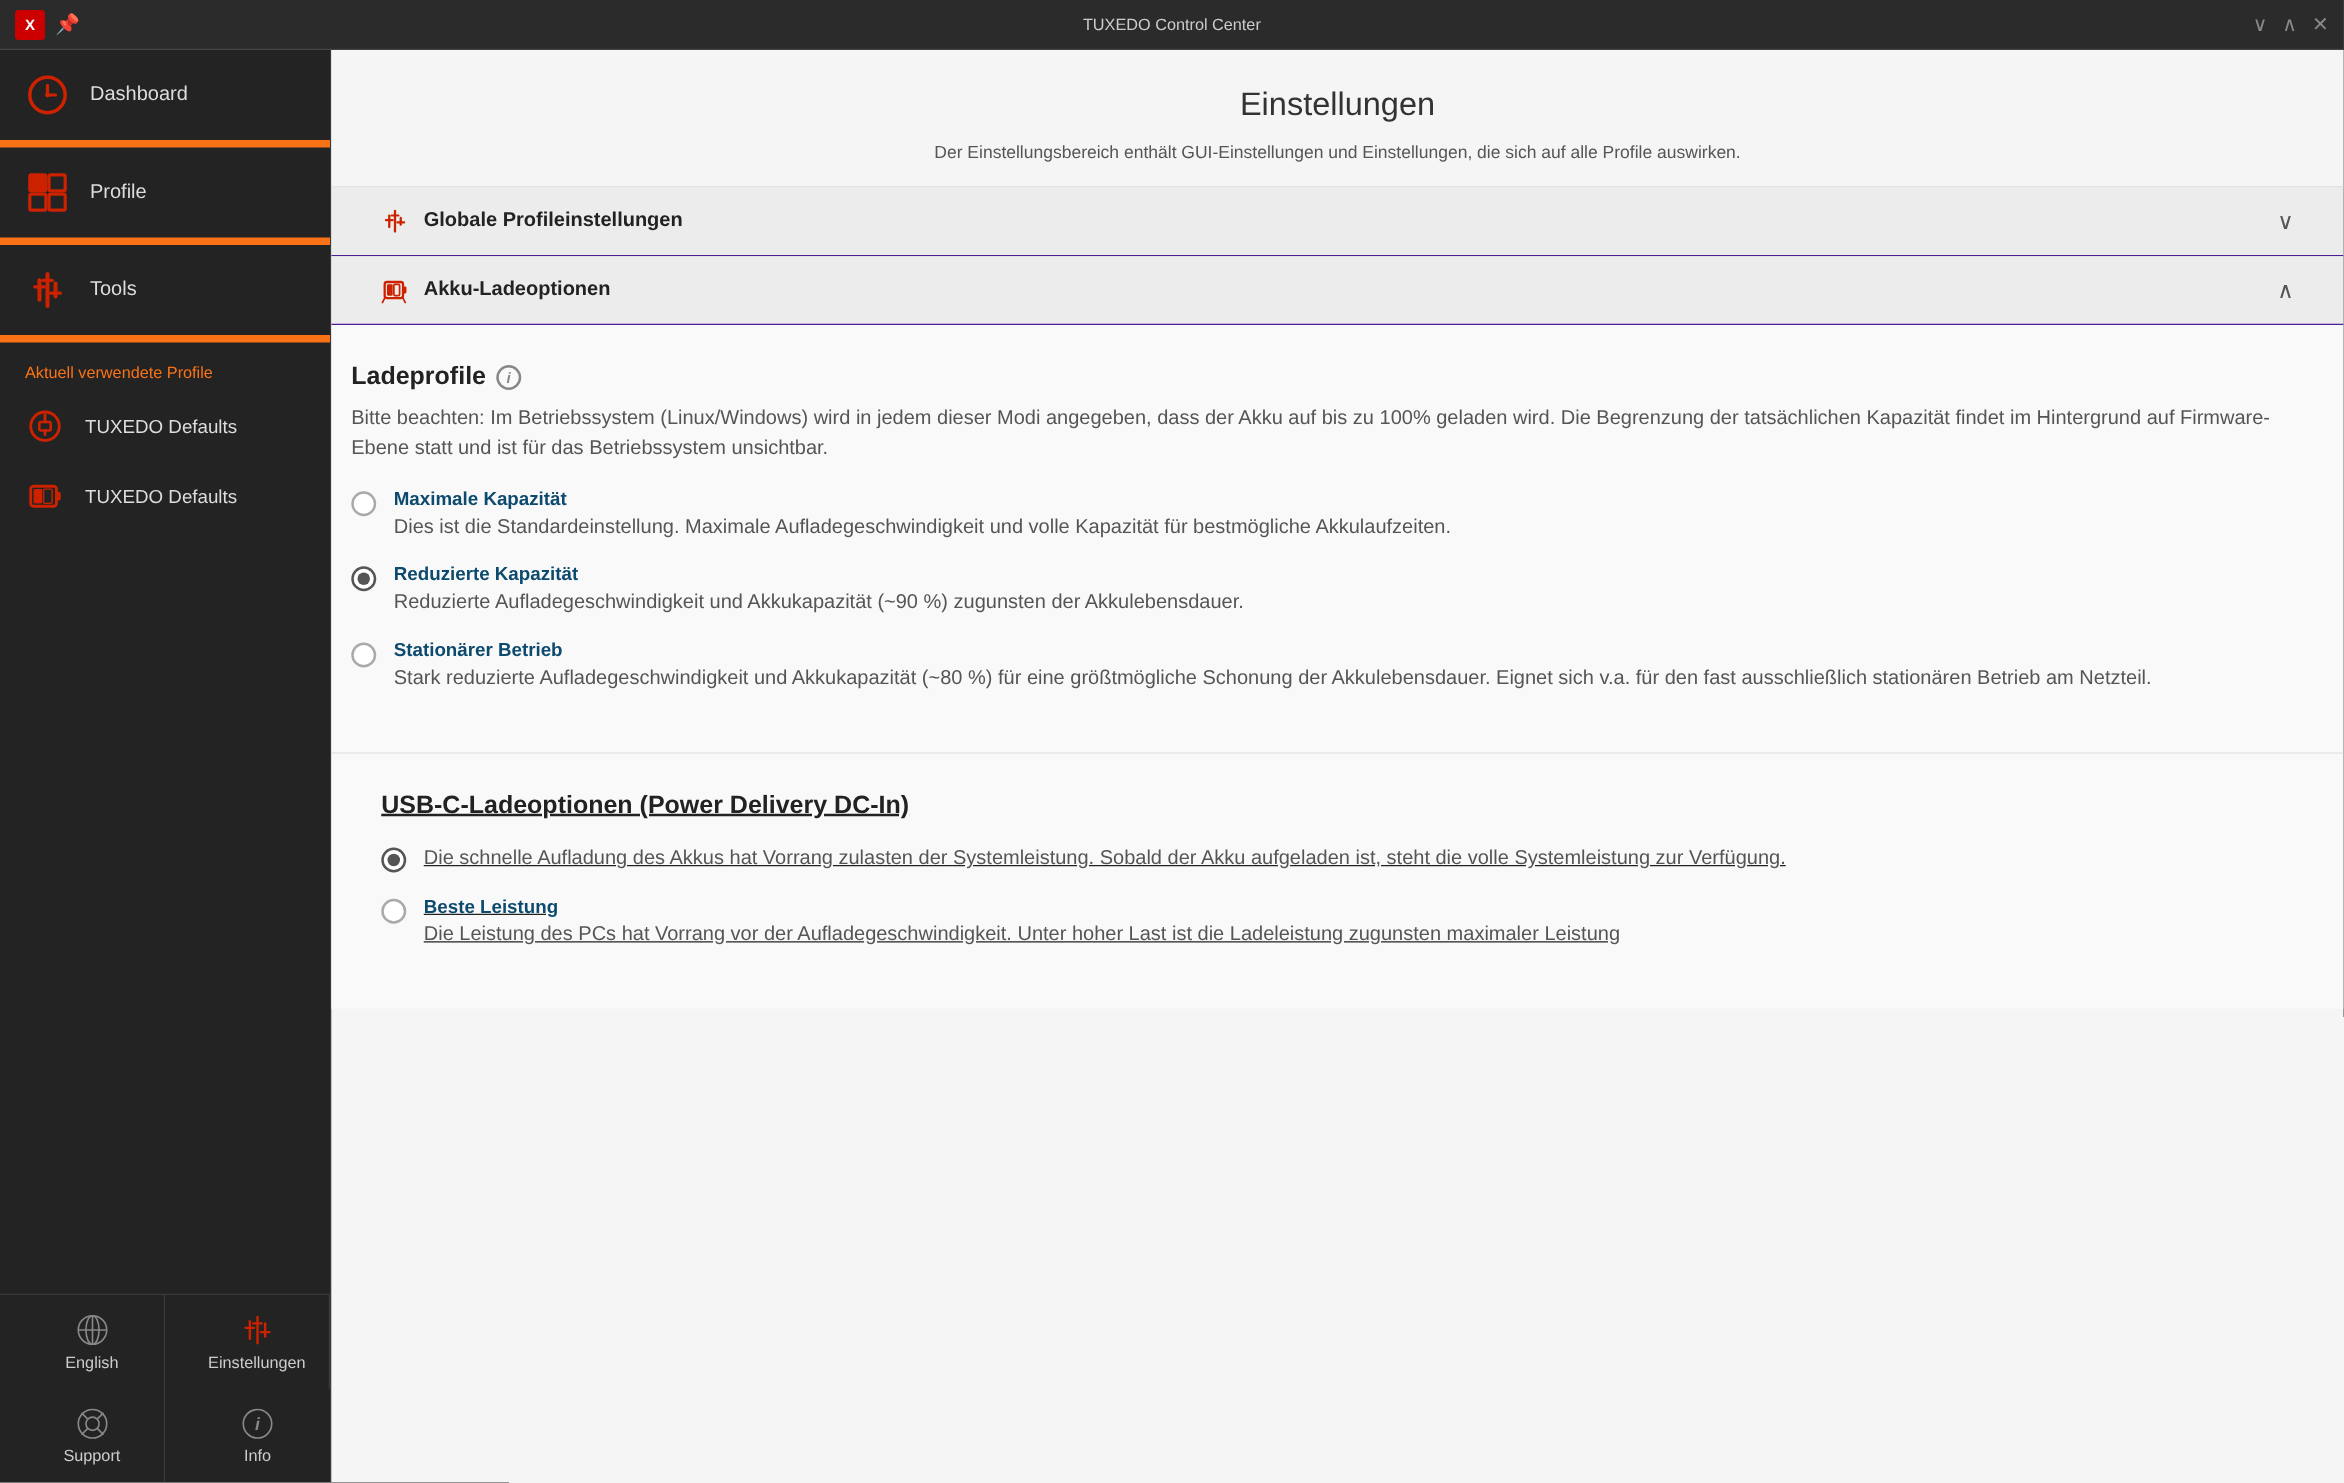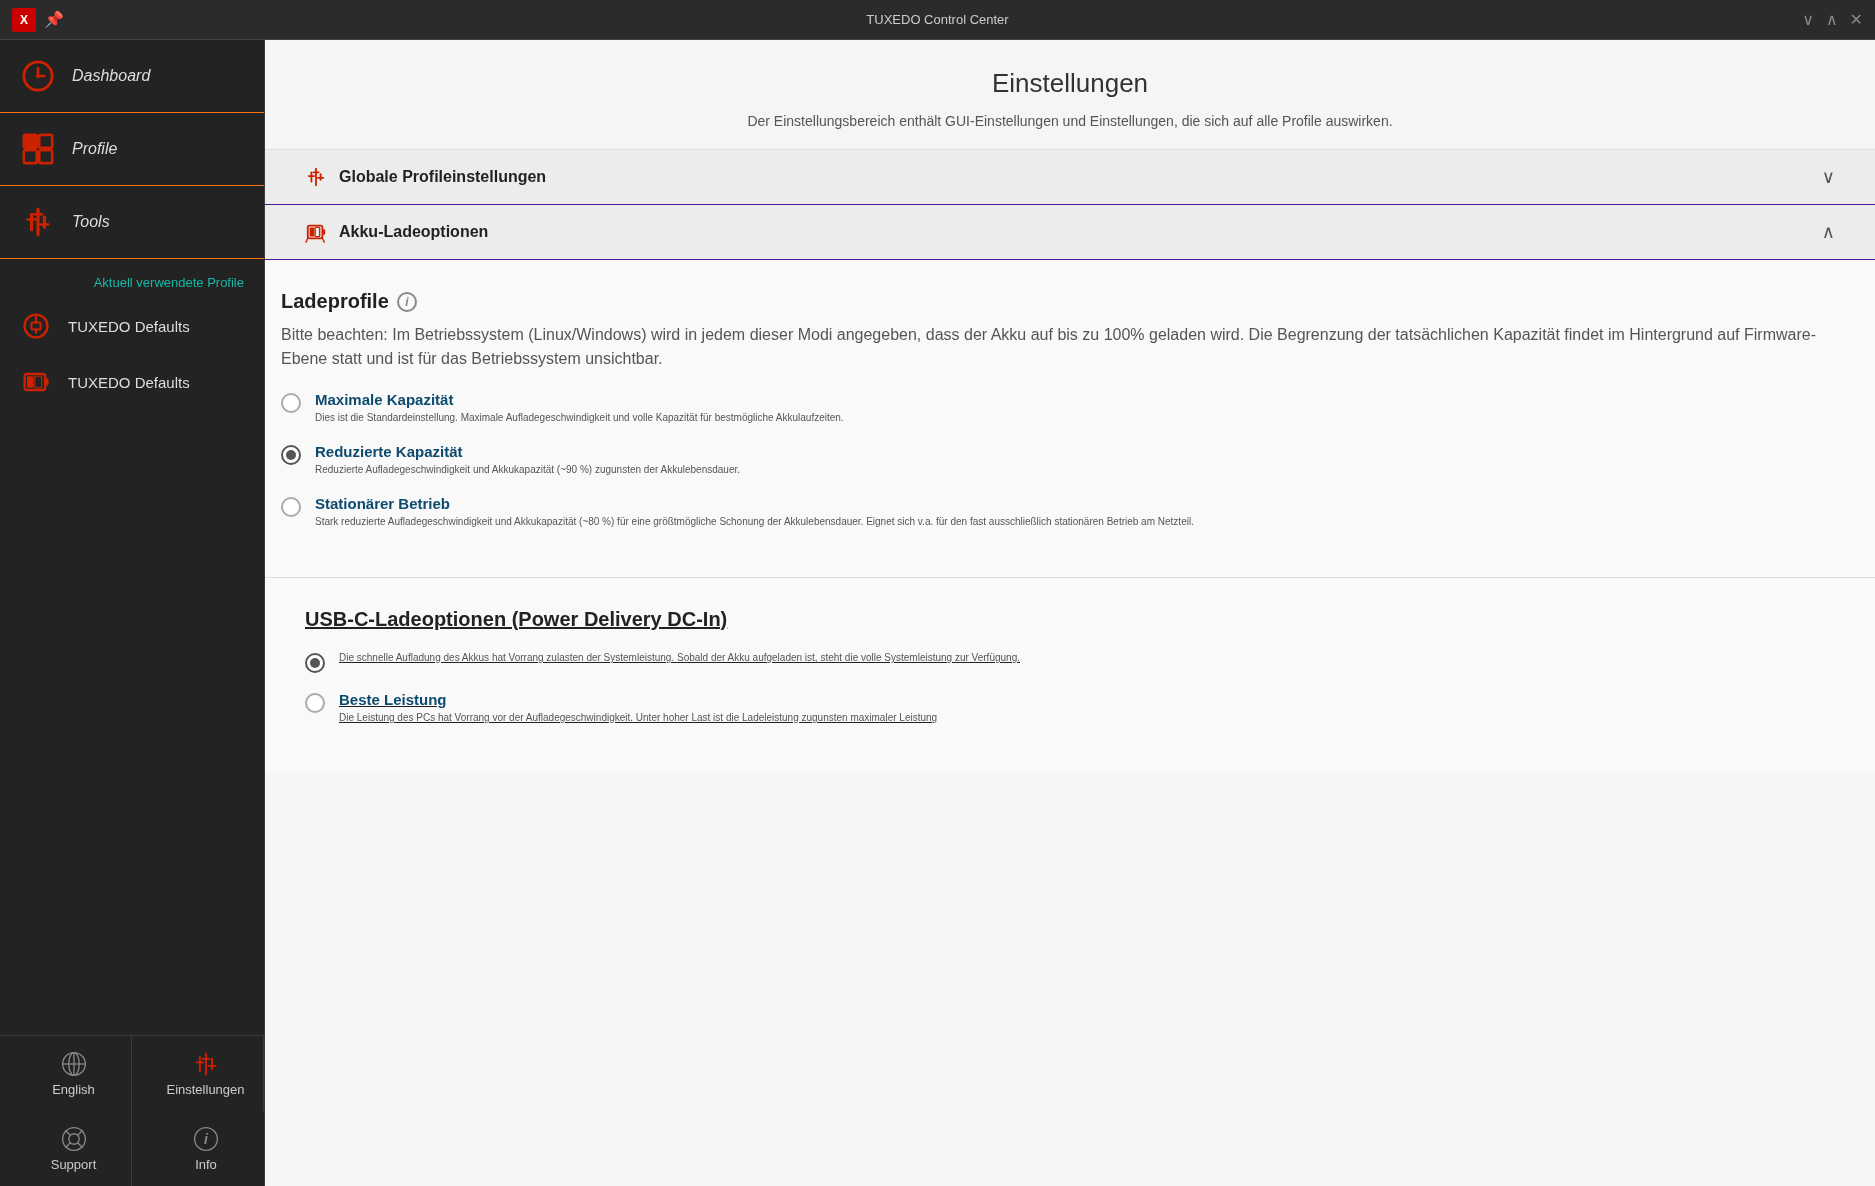--- a/index.html
+++ b/index.html
@@ -75,39 +75,37 @@
     }
     .sidebar-nav {
       flex: 1;
     }
     .sidebar-item {
       display: flex;
       align-items: center;
       padding: 18px 20px;
       cursor: pointer;
       gap: 16px;
-      border-bottom: 1px solid #f97316;
-      font-style: italic;
+      border-bottom: 6px solid #f97316;
     }
     .sidebar-item .item-icon {
       width: 36px;
       display: flex;
       align-items: center;
       justify-content: center;
       flex-shrink: 0;
     }
     .sidebar-item .item-label {
       font-size: 16px;
       color: #ddd;
     }
     .sidebar-section-title {
       padding: 16px 20px 8px;
       font-size: 13px;
-      color: #14b8a6;
-      text-align: right;
+      color: #f97316;
     }
     .sidebar-profile-item {
       display: flex;
       align-items: center;
       padding: 12px 20px;
       cursor: pointer;
       gap: 16px;
     }
     .sidebar-profile-icon {
       width: 32px;
@@ -251,21 +249,21 @@
       border-radius: 50%;
       background: #555;
     }
     .radio-text-title {
       font-size: 15px;
       font-weight: 600;
       color: #0c4a6e;
       margin-bottom: 3px;
     }
     .radio-text-desc {
-      font-size: 10px;
+      font-size: 16px;
       color: #555;
       line-height: 1.4;
     }
     .usb-section {
       padding: 30px 40px;
       background: #f9f9f9;
       text-decoration: underline;
     }
     .usb-title {
       font-size: 20px;

